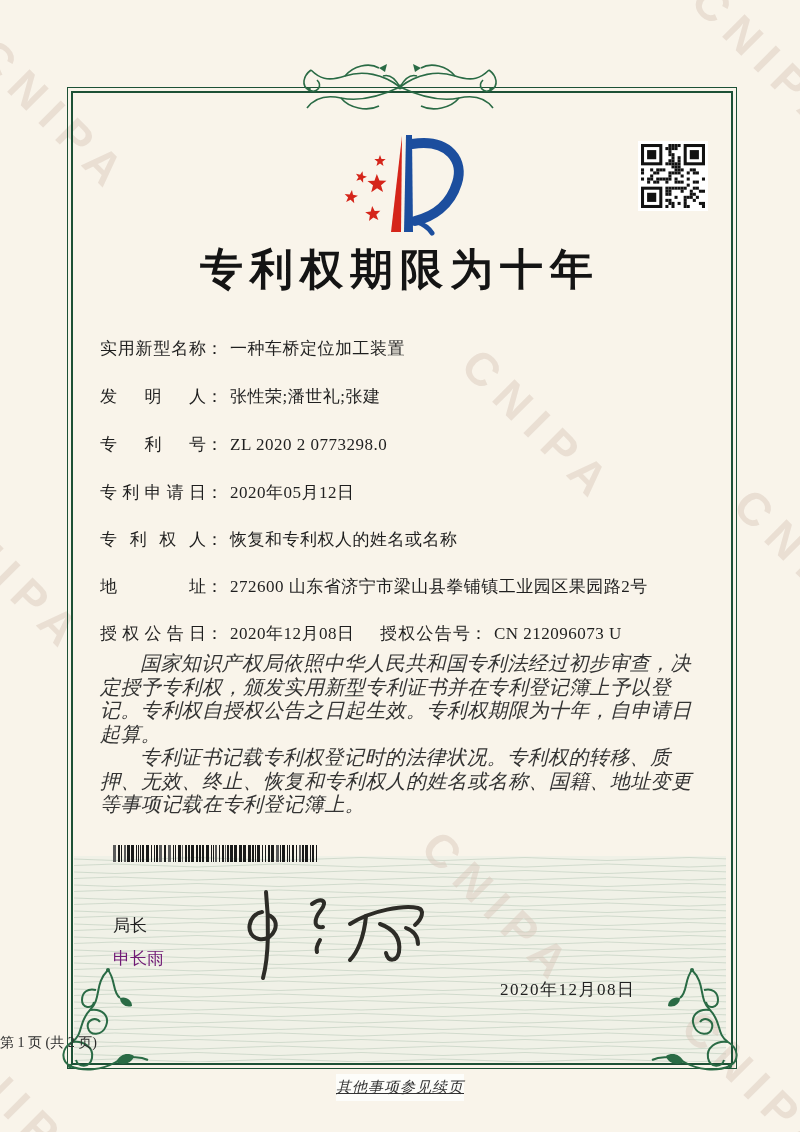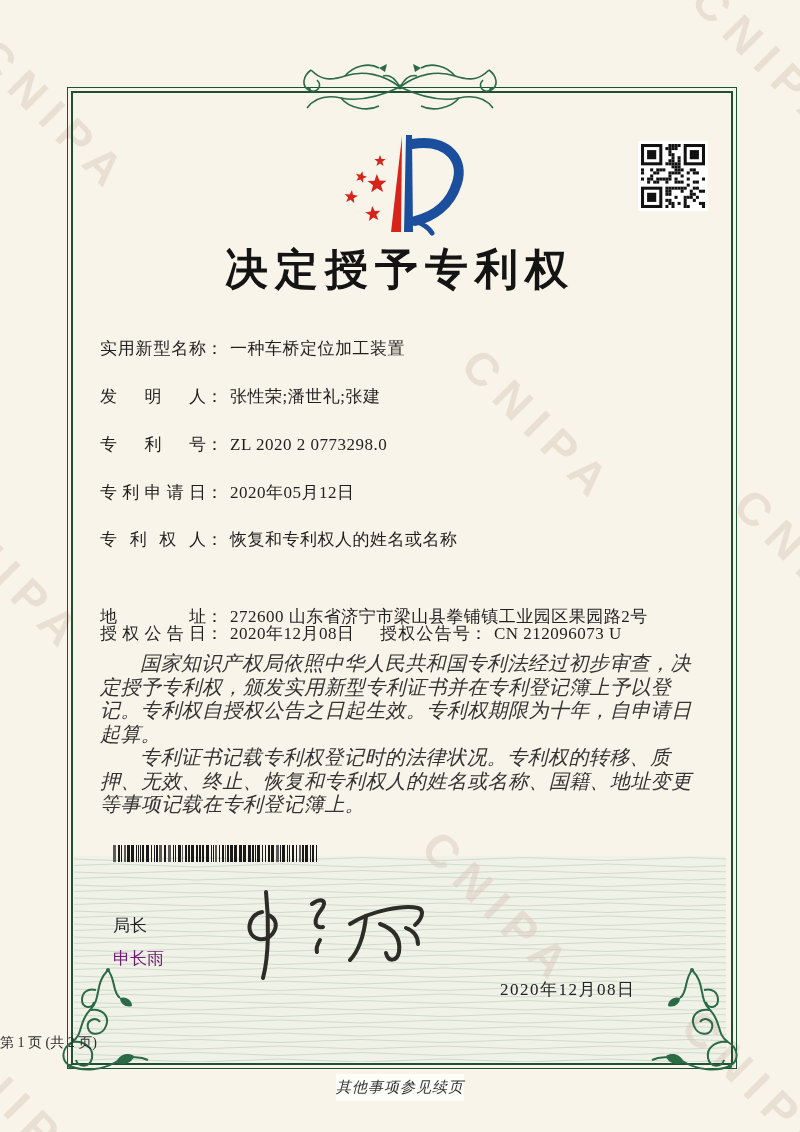--- a/index.html
+++ b/index.html
@@ -50,21 +50,21 @@
   .barcode span{display:block;height:100%;}
 
   
   .sig-role{position:absolute;left:113px;top:914px;z-index:5;font-family:"Liberation Sans","DejaVu Sans",sans-serif;font-size:17px;color:#222;}
   .sig-name{position:absolute;left:113px;top:947px;z-index:5;font-family:"Liberation Sans","DejaVu Sans",sans-serif;font-size:17px;color:#701a75;}
   .autograph{position:absolute;left:228px;top:882px;width:210px;height:105px;z-index:5;}
 
   .issue-date{position:absolute;left:500px;top:978px;z-index:5;font-size:17px;letter-spacing:1.5px;color:#222;}
   .page-info{position:absolute;left:0;top:1034px;width:100%;text-align:left;z-index:5;font-size:14px;color:#2b2b2b;}
   .cont-note{position:absolute;left:50%;top:1074px;transform:translateX(-50%);z-index:5;
-             background:#fdfdfa;padding:4px 0;font-style:italic;font-size:15px;color:#333;letter-spacing:1px;}
+             background:#fdfdfa;padding:4px 0;font-style:italic;font-size:15px;color:#333;letter-spacing:1px;text-decoration:underline;}
 </style>
 </head>
 <body>
 
 <div class="page">
 
   <div class="wm" style="left:-15px;top:20px;">CNIPA</div>
   <div class="wm" style="left:700px;top:-35px;">CNIPA</div>
   <div class="wm" style="left:470px;top:330px;">CNIPA</div>
   <div class="wm" style="left:-60px;top:480px;">CNIPA</div>
@@ -289,39 +289,39 @@
       <rect x="4" y="4" width="20" height="20" fill="#fff"></rect>
       <rect x="8" y="8" width="12" height="12" fill="#111"></rect>
       <rect x="56" y="0" width="28" height="28" fill="#111"></rect>
       <rect x="60" y="4" width="20" height="20" fill="#fff"></rect>
       <rect x="64" y="8" width="12" height="12" fill="#111"></rect>
       <rect x="0" y="56" width="28" height="28" fill="#111"></rect>
       <rect x="4" y="60" width="20" height="20" fill="#fff"></rect>
       <rect x="8" y="64" width="12" height="12" fill="#111"></rect>
     </svg>
 
-  <div class="title">决定授予专利权</div>
+  <div class="title">专利权期限为十年</div>
 
   <div class="fields">
     <div class="frow" style="top:337px;">
       <span class="flabel">实用新型名称</span><span class="fcolon">：</span><span class="fvalue">一种车桥定位加工装置</span>
     </div>
     <div class="frow" style="top:385px;">
       <span class="flabel">发明人</span><span class="fcolon">：</span><span class="fvalue">张性荣;潘世礼;张建</span>
     </div>
     <div class="frow" style="top:433px;">
       <span class="flabel">专利号</span><span class="fcolon">：</span><span class="fvalue">ZL 2020 2 0773298.0</span>
     </div>
     <div class="frow" style="top:481px;">
       <span class="flabel">专利申请日</span><span class="fcolon">：</span><span class="fvalue">2020年05月12日</span>
     </div>
     <div class="frow" style="top:528px;">
       <span class="flabel">专利权人</span><span class="fcolon">：</span><span class="fvalue">恢复和专利权人的姓名或名称</span>
     </div>
-    <div class="frow" style="top:605px;">
+    <div class="frow" style="top:575px;">
       <span class="flabel">地址</span><span class="fcolon">：</span><span class="fvalue">272600 山东省济宁市梁山县拳铺镇工业园区果园路2号</span>
     </div>
     <div class="frow" style="top:622px;width:606px;">
       <span class="flabel">授权公告日</span><span class="fcolon">：</span><span class="fvalue">2020年12月08日</span>
       <span class="fgroup2">
         <span class="flabel">授权公告号</span><span class="fcolon">：</span><span class="fvalue">CN 212096073 U</span>
       </span>
     </div>
   </div>
 

